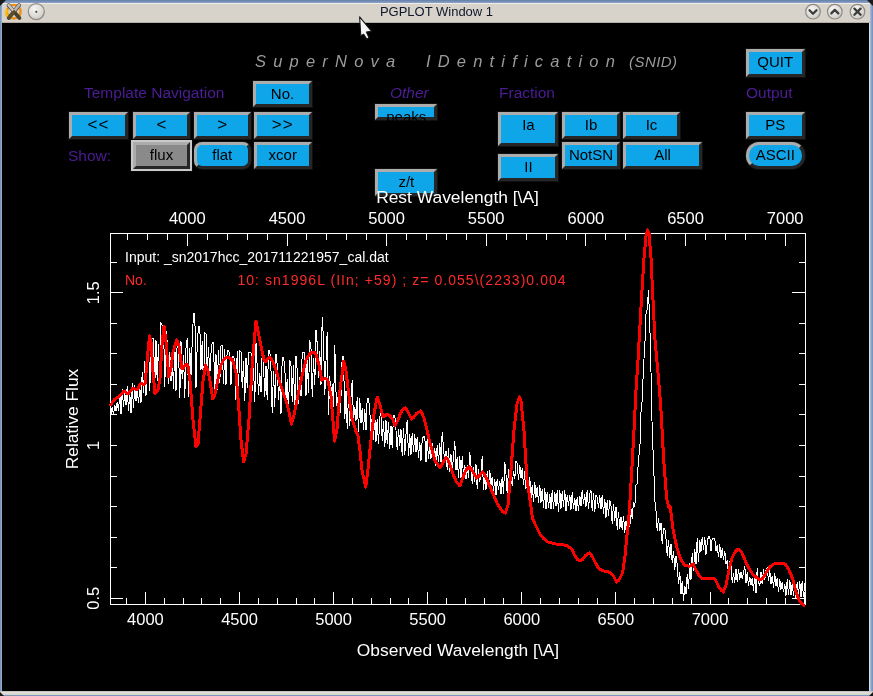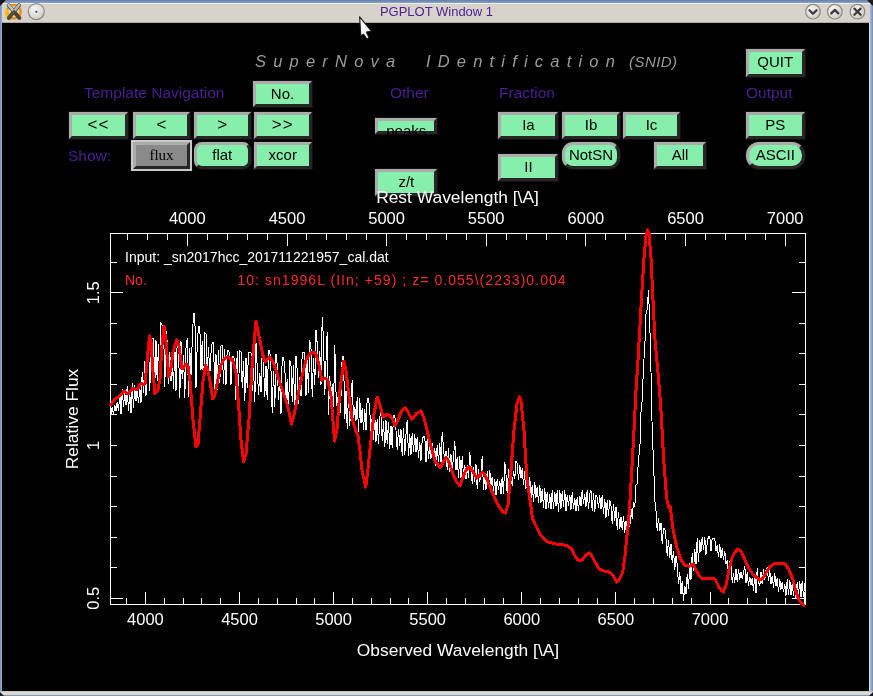--- a/index.html
+++ b/index.html
@@ -1,20 +1,20 @@
 <!DOCTYPE html>
 <html><head><meta charset="utf-8"><style>
 *{margin:0;padding:0;box-sizing:border-box}
 body{width:873px;height:696px;overflow:hidden;background:#7b95ba;position:relative;font-family:"Liberation Sans",sans-serif;-webkit-font-smoothing:antialiased}
 #titlebar{position:absolute;left:2px;top:3px;width:868px;height:20px;background:#d7d3ca;border-top:1px solid #f0ede8;border-bottom:1px solid #b3afa6;}
 #content{position:absolute;left:2px;top:23px;width:868px;height:668px;background:#000;}
 #bottomstrip{position:absolute;left:0px;top:691px;width:873px;height:4px;background:linear-gradient(#b9b6b0,#e2e0db 40%,#d2d0ca);}
-#title{position:absolute;left:0;top:4px;width:873px;text-align:center;font-size:13px;color:#4c1d95;}
-.btn{position:absolute;background:#86efac;border:3px solid;border-color:#acacac #262626 #262626 #acacac;color:#000;font-size:15px;text-align:center;line-height:20px;box-shadow:0 0 0 1px #101010;}
-.btn.active{box-shadow:0 0 0 2px #c9c9c9, 0 0 0 3px #0a0a0a;background:#8a8a8a;font-family:Liberation Serif, serif;}
+#title{position:absolute;left:0;top:4px;width:873px;text-align:center;font-size:13px;color:#0f172a;}
+.btn{position:absolute;background:#0ea5e9;border:3px solid;border-color:#acacac #262626 #262626 #acacac;color:#000;font-size:15px;text-align:center;line-height:20px;box-shadow:0 0 0 1px #101010;}
+.btn.active{box-shadow:0 0 0 2px #c9c9c9, 0 0 0 3px #0a0a0a;background:#8a8a8a;}
 .lbl{position:absolute;color:#4c1d95;font-size:15.5px;text-align:center;}
 #heading{position:absolute;left:255px;top:51.5px;width:480px;color:#9b9b9b;font-size:16.5px;letter-spacing:7.2px;white-space:pre;font-style:italic;}
 svg{transform:translateZ(0);}
 svg text{fill:#fff;font-family:"Liberation Sans",sans-serif;font-size:16.5px;}
 #heading,.lbl,.btn,#title{transform:translateZ(0);}
 svg text.sm{font-size:17.4px;}
 svg text.pt{font-size:14px;}
 svg text.rt{font-size:14px;letter-spacing:1.05px;}
 </style></head><body>
 <div id="content"></div>
@@ -62,40 +62,40 @@
     <path d="M 0 0 L 6 0 L 0 6 Z" fill="#1a1a1a"></path>
     <path d="M 873 0 L 867 0 L 873 6 Z" fill="#1a1a1a"></path>
     <path d="M 0 696 L 4 696 L 0 692 Z" fill="#1a1a1a"></path>
     <path d="M 873 696 L 869 696 L 873 692 Z" fill="#1a1a1a"></path>
   </g>
 
   <path d="M 359.6 16.8 L 371.5 31.2 L 366.4 32.1 L 368.9 37.6 L 366.9 39.3 L 363.7 34.2 L 360.8 35.8 Z" fill="#f6f6f5" stroke="#151515" stroke-width="1.1" stroke-linejoin="round"></path>
 </svg>
 <div id="heading"><span id="h1">SuperNova  IDentification</span><span id="h2" style="letter-spacing:0.4px;font-size:15px;margin-left:7px">(SNID)</span></div>
 <div class="lbl" style="left:84px;top:84px;">Template Navigation</div>
-<div class="lbl" style="left:390px;top:84px;">Other</div>
+<div class="lbl" style="left:390px;top:84px;font-style:italic;">Other</div>
 <div class="lbl" style="left:499px;top:84px;">Fraction</div>
 <div class="lbl" style="left:746px;top:84px;">Output</div>
 <div class="lbl" style="left:68px;top:147px;">Show:</div>
 <div class="btn" style="left:745.5px;top:48.5px;width:59.5px;height:28.5px;">QUIT</div>
 <div class="btn" style="left:69px;top:111.5px;width:59px;height:27px;"><span style="font-size:17px;letter-spacing:1px">&lt;&lt;</span></div>
 <div class="btn" style="left:133px;top:111.5px;width:57px;height:27px;"><span style="font-size:17px">&lt;</span></div>
 <div class="btn" style="left:194px;top:111.5px;width:56.5px;height:27px;"><span style="font-size:17px">&gt;</span></div>
 <div class="btn" style="left:254px;top:111.5px;width:57.5px;height:27px;"><span style="font-size:17px;letter-spacing:1px">&gt;&gt;</span></div>
-<div class="btn" style="left:375.3px;top:118px;width:62px;height:16px;">peaks</div>
-<div class="btn" style="left:498.4px;top:111.5px;width:60px;height:27px;">Ia</div>
+<div class="btn" style="left:375.3px;top:104px;width:62px;height:16px;">peaks</div>
+<div class="btn" style="left:498.4px;top:111.5px;width:60px;height:34px;">Ia</div>
 <div class="btn" style="left:562px;top:111.5px;width:58px;height:27px;">Ib</div>
 <div class="btn" style="left:623px;top:111.5px;width:57px;height:27px;">Ic</div>
 <div class="btn" style="left:745.5px;top:111.5px;width:59.5px;height:27px;">PS</div>
 <div class="btn" style="left:194px;top:142px;width:56.5px;height:27px;border-radius:8px;">flat</div>
 <div class="btn" style="left:254px;top:142px;width:57.5px;height:27px;">xcor</div>
 <div class="btn" style="left:375.3px;top:142px;width:62px;height:27px;margin-top:27px;">z/t</div>
 <div class="btn" style="left:498.4px;top:142px;width:60px;height:27px;margin-top:12px;">II</div>
-<div class="btn" style="left:562px;top:142px;width:58px;height:27px;border-radius:11px;">NotSN</div>
-<div class="btn" style="left:654px;top:142px;width:52px;height:27px;">All</div>
+<div class="btn" style="left:562px;top:142px;width:58px;height:27px;">NotSN</div>
+<div class="btn" style="left:623px;top:142px;width:79px;height:27px;">All</div>
 <div class="btn" style="left:745.5px;top:142px;width:59.5px;height:27px;border-radius:13px;">ASCII</div>
 <div class="btn" style="left:253px;top:81px;width:59px;height:25.5px;">No.</div>
 <div class="btn active" style="left:133px;top:142px;width:57px;height:27px;">flux</div>
 <svg id="plot" width="873" height="696" style="position:absolute;left:0;top:0;">
   <g stroke="#fff" stroke-width="1" shape-rendering="crispEdges">
     <rect x="110" y="233" width="695" height="371.5" fill="none"></rect>
     <line x1="127.5" y1="233" x2="127.5" y2="239.5"></line>
 <line x1="147.4" y1="233" x2="147.4" y2="239.5"></line>
 <line x1="167.4" y1="233" x2="167.4" y2="239.5"></line>
 <line x1="187.3" y1="233" x2="187.3" y2="246"></line>

